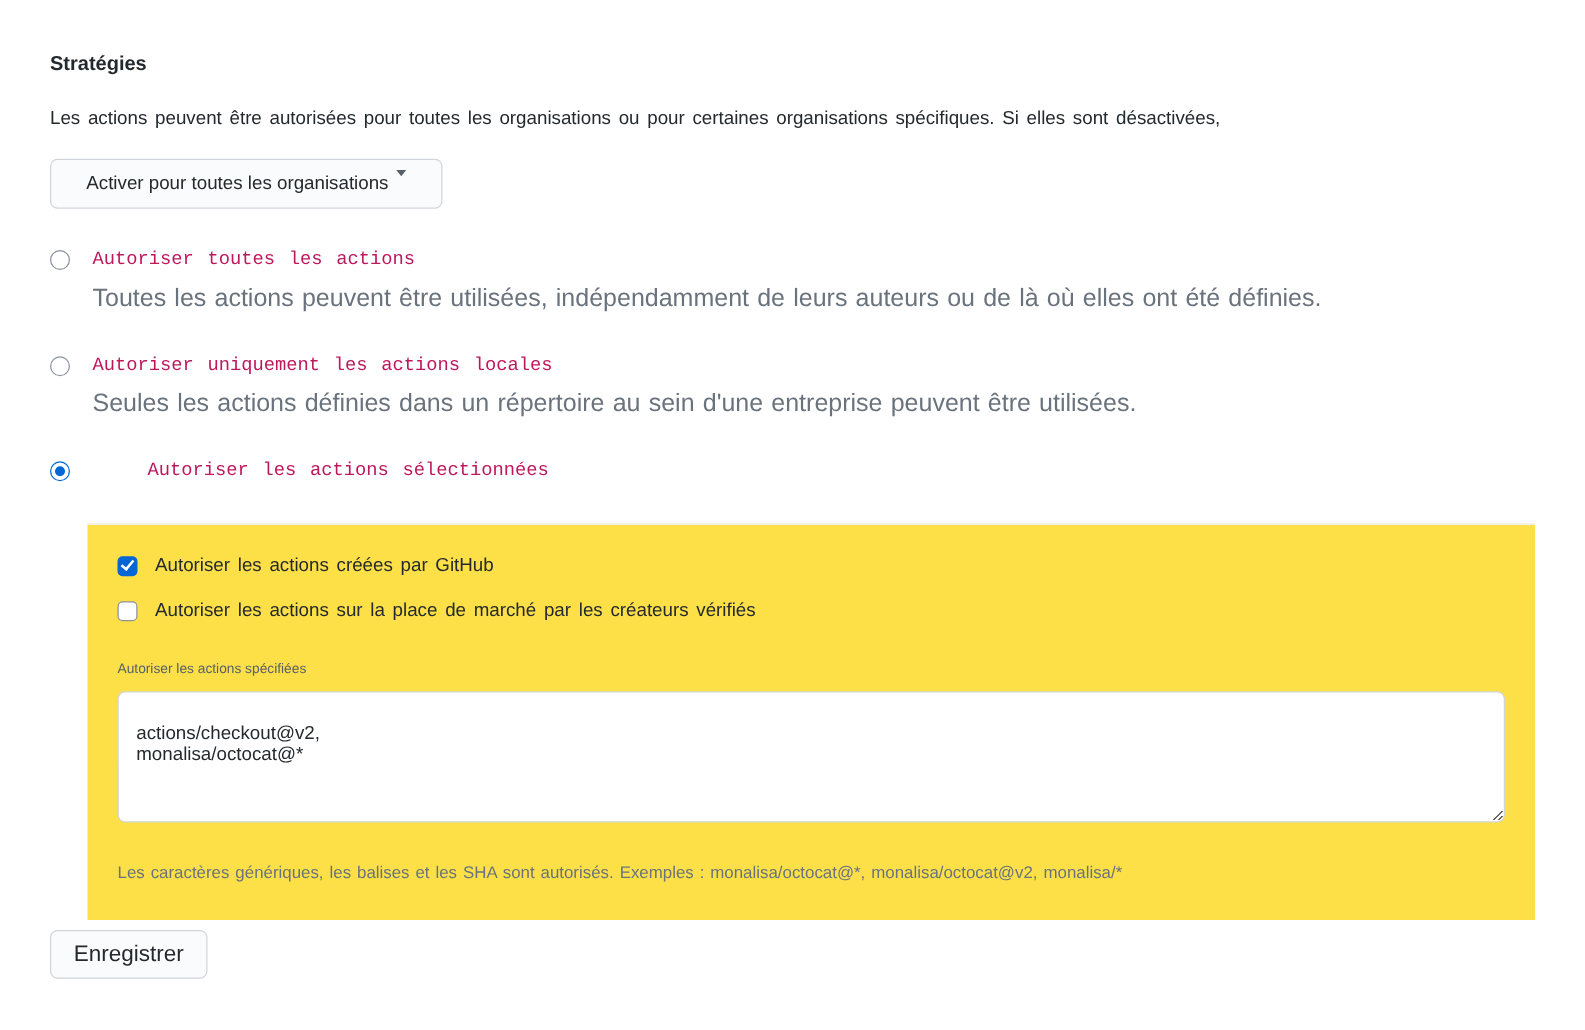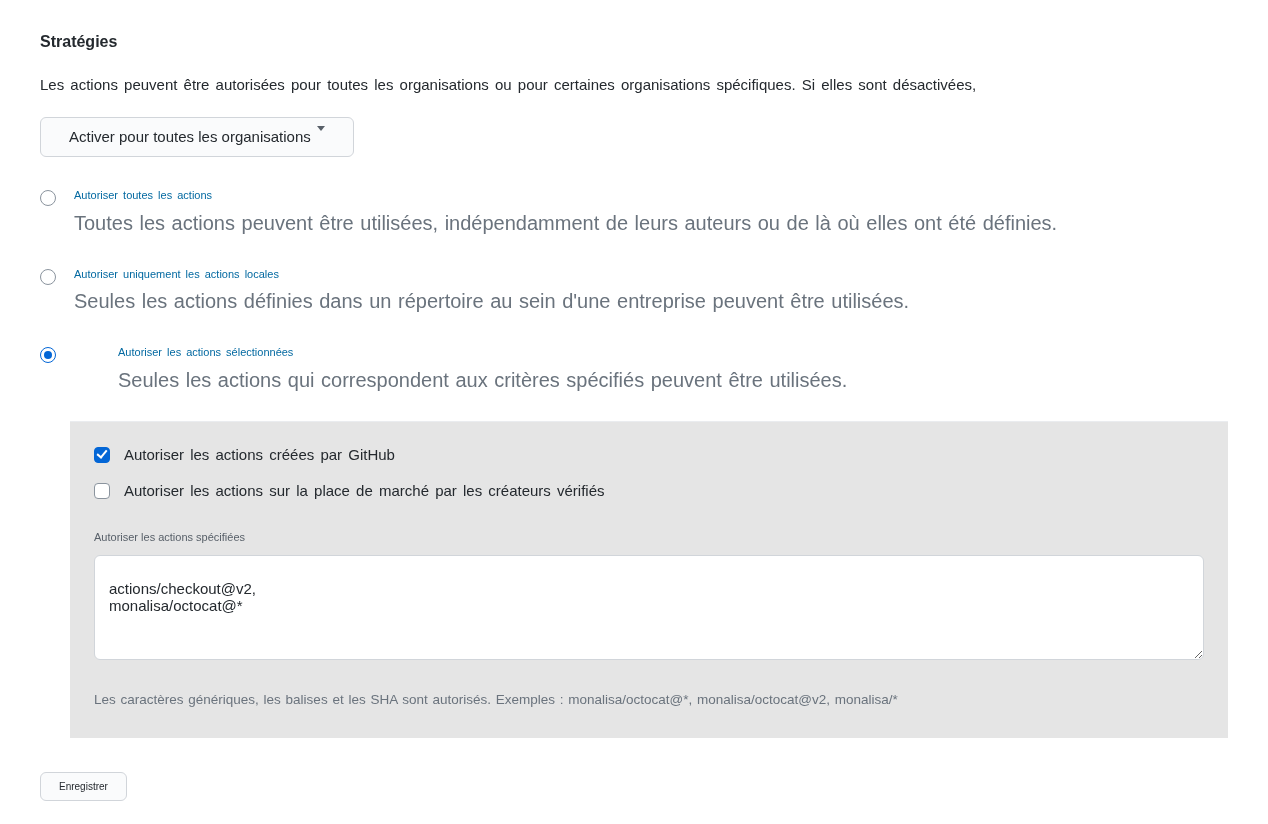--- a/index.html
+++ b/index.html
@@ -7,21 +7,21 @@
     font-family: -apple-system, BlinkMacSystemFont, "Segoe UI", Helvetica, Arial, sans-serif;
     margin: 0;
     padding: 30px 40px;
     color: #24292e;
     font-size: 14px;
     line-height: 1.5;
   }
   h2.section-title {
     font-size: 16px;
     font-weight: 600;
-    margin: 0 0 20px 0;
+    margin: 10px 0 20px 0;
     color: #24292e;
   }
   .intro {
     font-size: 15px;
     color: #24292e;
     margin-bottom: 20px;
     word-spacing: 2px;
   }
   .dropdown {
     display: inline-flex;
@@ -67,33 +67,34 @@
   }
   .radio-ctrl.selected::after {
     content: "";
     position: absolute;
     top: 2.5px; left: 2.5px;
     width: 8px; height: 8px;
     border-radius: 50%;
     background: #0366d6;
   }
   .radio-labels .title {
-    font-size: 11px;
-    color: #0369a1;
+    font-size: 15px;
+    color: #be185d;
     margin-bottom: 4px;
     word-spacing: 2px;
+    font-family: Liberation Mono, monospace;
   }
   .radio-labels .desc {
     font-size: 20px;
     color: #6a737d;
     word-spacing: 1px;
   }
   .sub-panel {
     margin-left: 30px;
-    background: #e5e5e5;
+    background: #fde047;
     border-top: 1px solid #eaecef;
     padding: 22px 24px 28px 24px;
   }
   .check-row {
     display: flex;
     align-items: center;
     margin-bottom: 14px;
   }
   .checkbox {
     width: 16px; height: 16px;
@@ -140,23 +141,23 @@
     resize: both;
     background: #fff;
   }
   .hint {
     font-size: 13.5px;
     color: #6a737d;
     margin-top: 24px;
     word-spacing: 1px;
   }
   .save-btn {
-    margin-top: 34px;
+    margin-top: 8px;
     padding: 8px 18px;
-    font-size: 10px;
+    font-size: 18px;
     color: #24292e;
     background: #fafbfc;
     border: 1px solid #d1d5da;
     border-radius: 6px;
     cursor: pointer;
   }
 </style>
 </head>
 <body>
 
@@ -186,21 +187,20 @@
     <div class="radio-labels">
       <div class="title">Autoriser uniquement les actions locales</div>
       <div class="desc">Seules les actions définies dans un répertoire au sein d'une entreprise peuvent être utilisées.</div>
     </div>
   </div>
 
   <div class="radio-item">
     <div class="radio-ctrl selected"></div>
     <div class="radio-labels">
       <div class="title">Autoriser les actions sélectionnées</div>
-      <div class="desc">Seules les actions qui correspondent aux critères spécifiés peuvent être utilisées.</div>
     </div>
   </div>
 
 </div>
 
 <div class="sub-panel">
 
   <div class="check-row">
     <div class="checkbox checked"></div>
     <div class="check-label">Autoriser les actions créées par GitHub</div>

